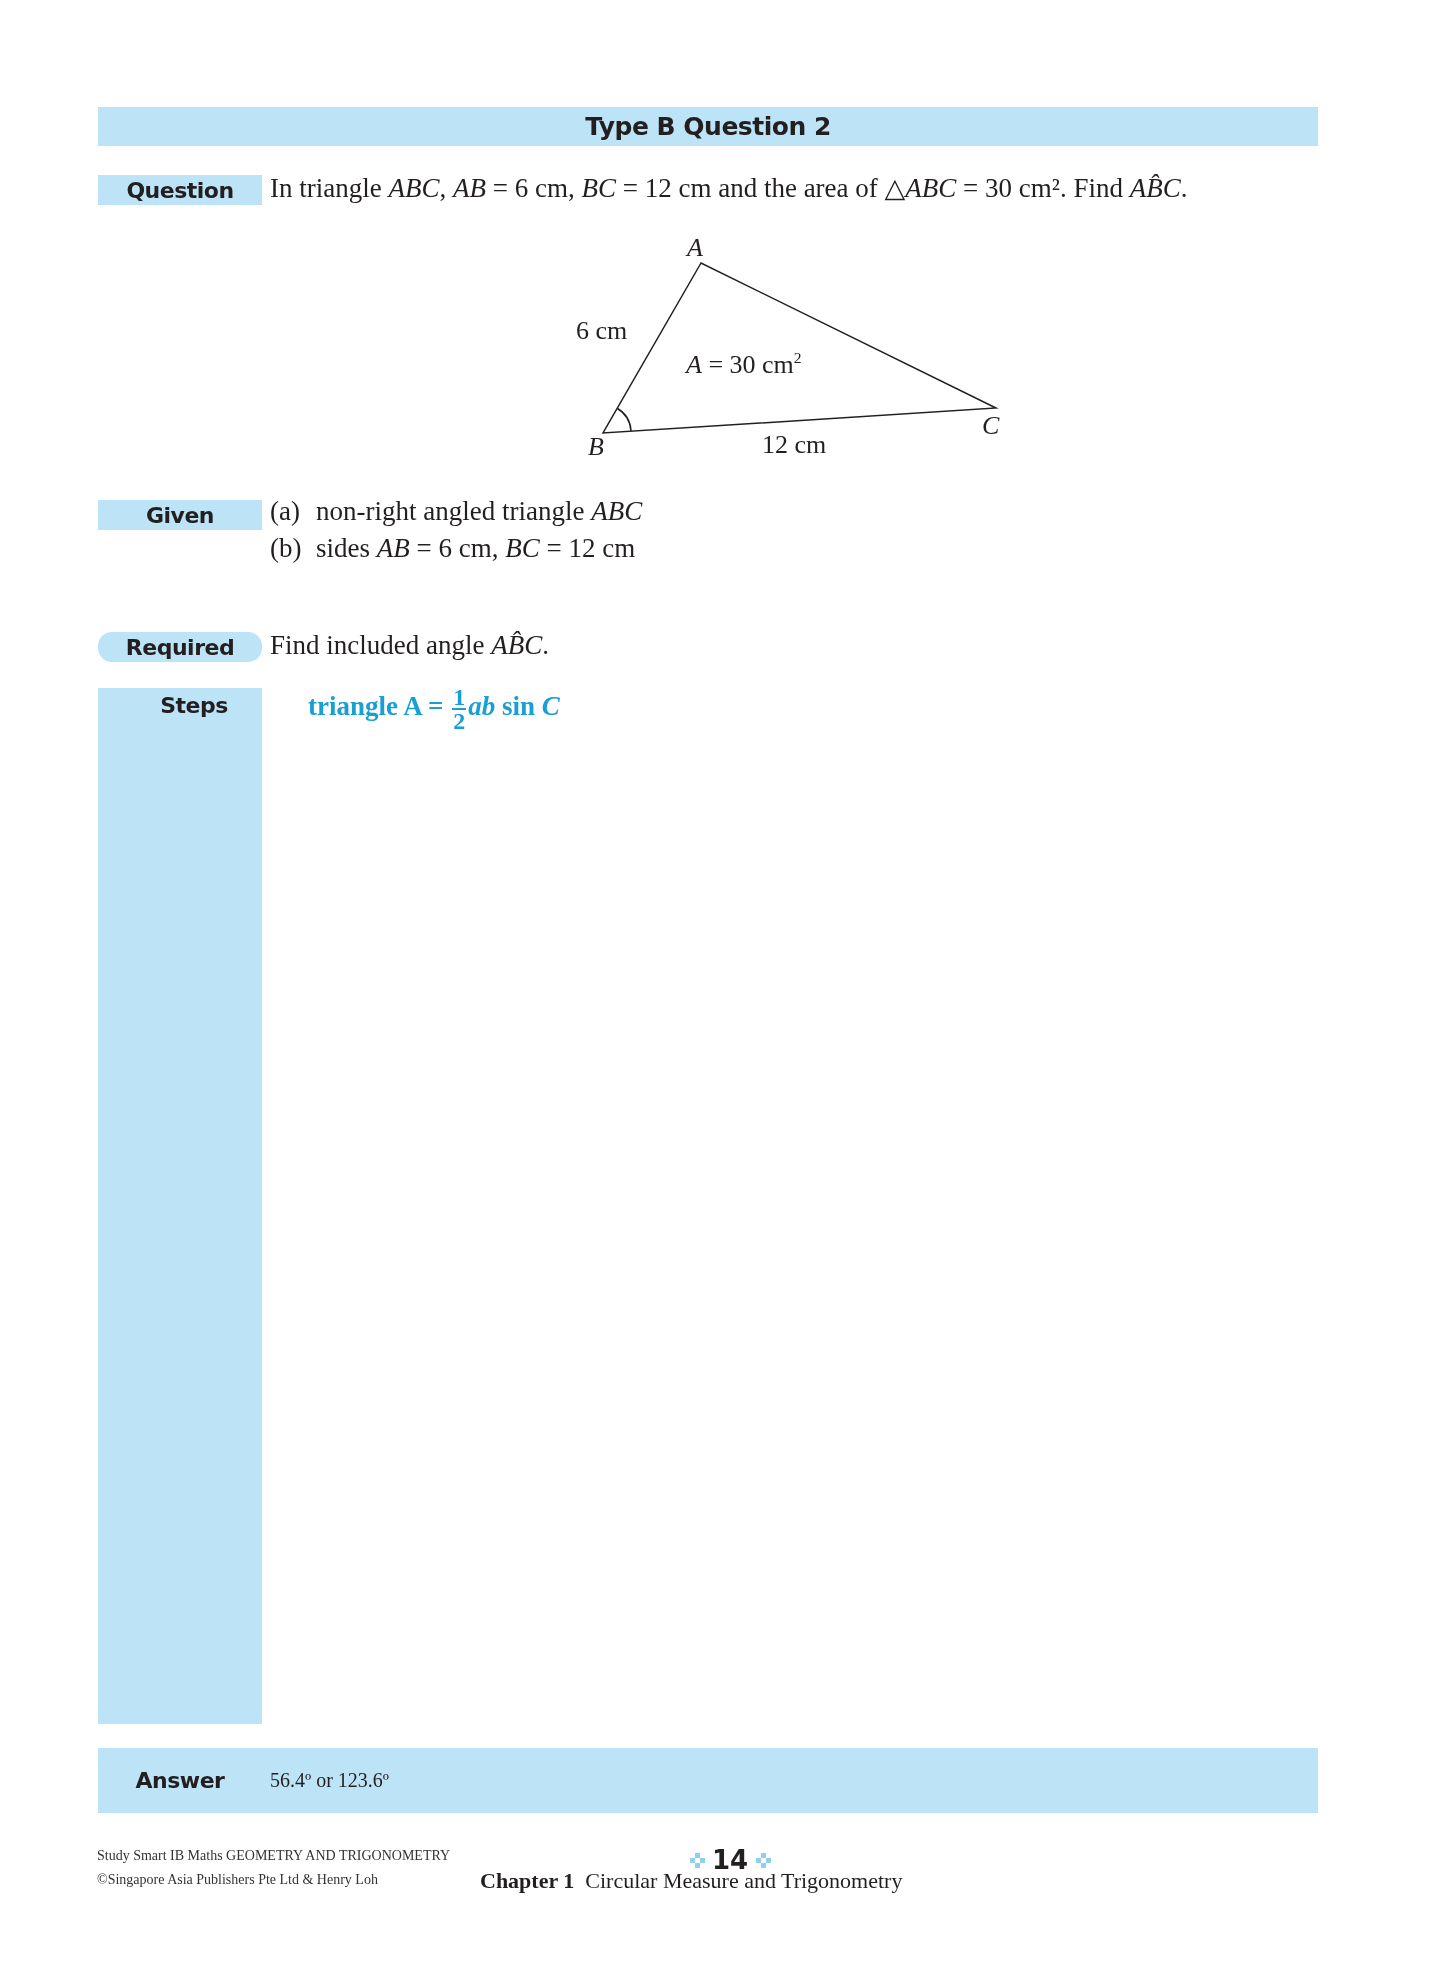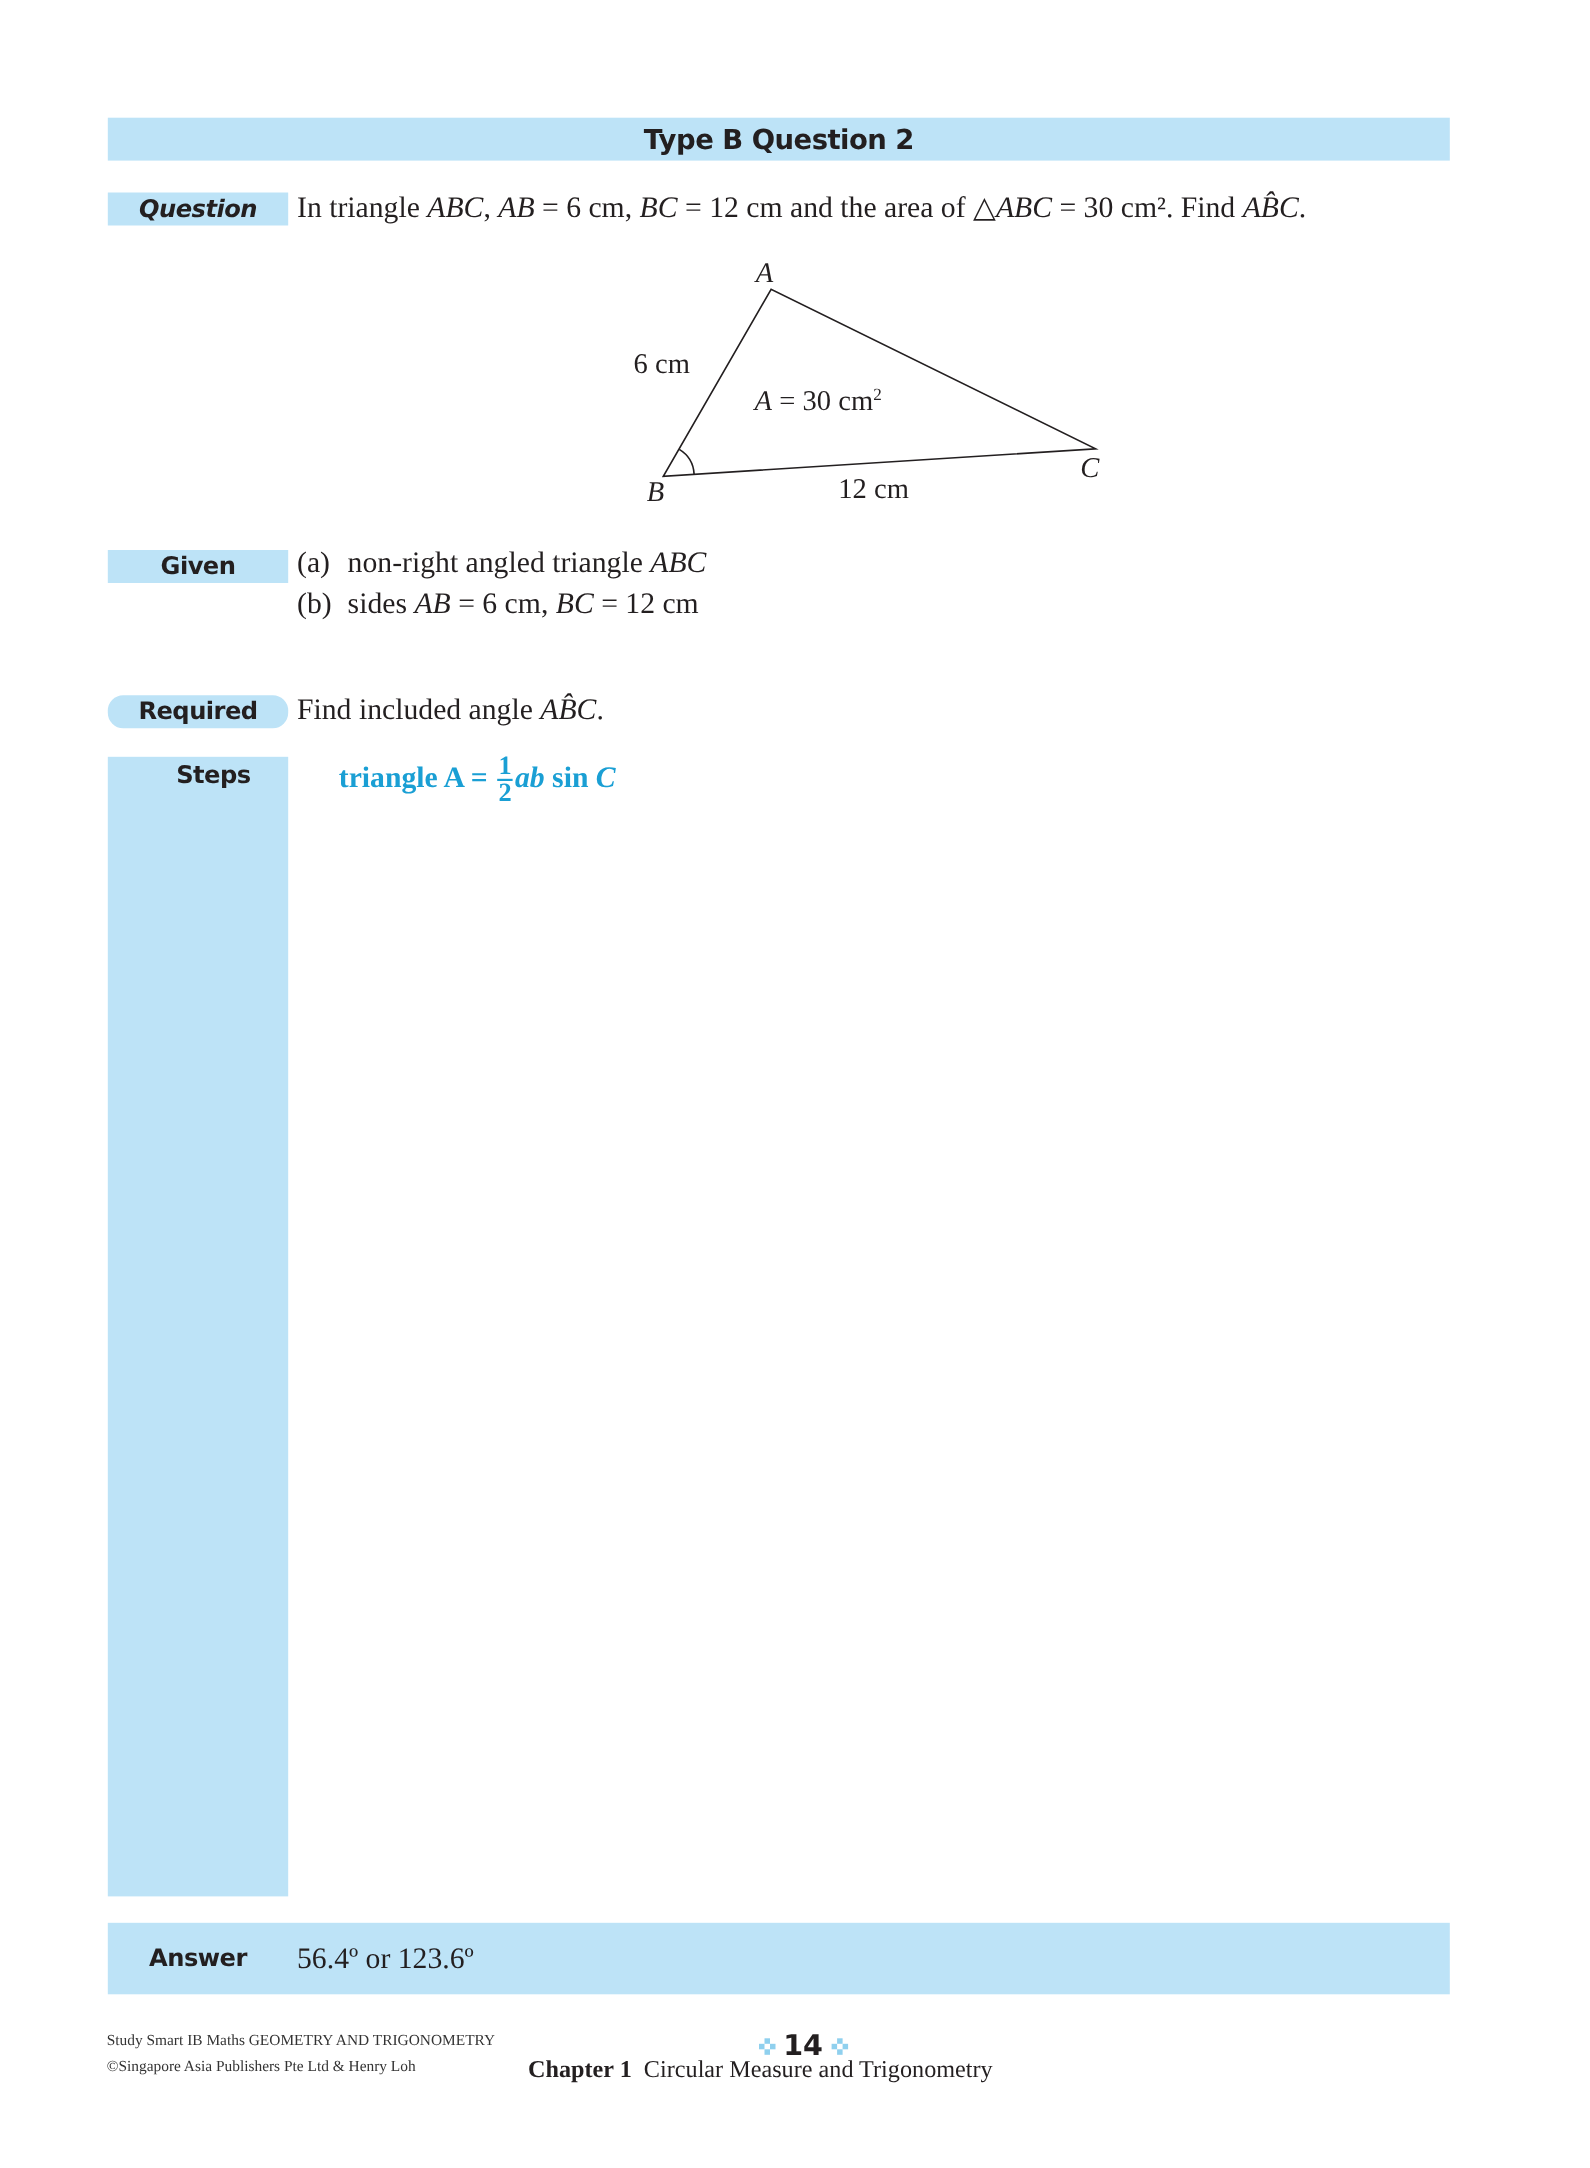--- a/index.html
+++ b/index.html
@@ -14,37 +14,37 @@
   .it { font-style:italic; }
   .steps-band { left:98px; top:688px; width:164px; height:1036px; }
   .steps-label { left:98px; top:688px; width:192px; height:34px; display:flex; align-items:center; justify-content:center; }
   .step { left:270px; top:684px; width:1048px; font-size:27px; font-weight:bold; color:#1a9fd4; line-height:44px; }
   .step .num { display:inline-block; width:38px; }
   .frac { display:inline-block; vertical-align:middle; text-align:center; font-size:24px; line-height:22px; margin:0 2px; }
   .frac span { display:block; }
   .frac .numr { border-bottom:2px solid #1a9fd4; padding:0 1px; }
   .answer-band { left:98px; top:1748px; width:1220px; height:65px; }
   .answer-label { left:98px; top:1748px; width:164px; height:65px; display:flex; align-items:center; justify-content:center; }
-  .answer-val { left:270px; top:1762px; font-size:27px; }
+  .answer-val { left:270px; top:1762px; font-size:20px; }
   .footer-left { left:97px; font-size:14px; color:#333; white-space:nowrap; }
   .page-num { left:690px; top:1845px; font-family:"DejaVu Sans", sans-serif; font-weight:bold; font-size:26px; color:#231f20; display:flex; align-items:center; gap:8px; }
   .diamond { width:14px; height:14px; position:relative; }
   .diamond i { position:absolute; width:5px; height:5px; background:#8fd0ee; }
   .chapter { left:480px; top:1868px; font-size:22px; white-space:nowrap; }
   .diagram-label { font-size:26px; white-space:nowrap; }
   sup { font-size:60%; line-height:0; }
 </style>
 </head>
 <body>
 
 <div class="abs band title-band">
   <span class="title">Type B Question 2</span>
 </div>
 
-<div class="abs band label-band" style="top:175px;font-style:italic;">
+<div class="abs band label-band" style="top:175px;">
   <span class="label">Question</span>
 </div>
 <div class="abs body-text" style="left:270px; top:170px;">
   <span>In triangle </span><span class="it">ABC</span><span>, </span><span class="it">AB</span><span> = 6 cm, </span><span class="it">BC</span><span> = 12 cm and the area of △</span><span class="it">ABC</span><span> = 30 cm². Find </span><span class="it">A</span><span class="it">B̂</span><span class="it">C</span><span>.</span>
 </div>
 
 <svg class="abs" style="left:0; top:0;" width="1445" height="480">
   <polygon points="701,263 603,433 996,408" fill="none" stroke="#231f20" stroke-width="1.5"></polygon>
   <path d="M 617.5,408.5 A 28 28 0 0 1 631,431" fill="none" stroke="#231f20" stroke-width="1.5"></path>
 </svg>

